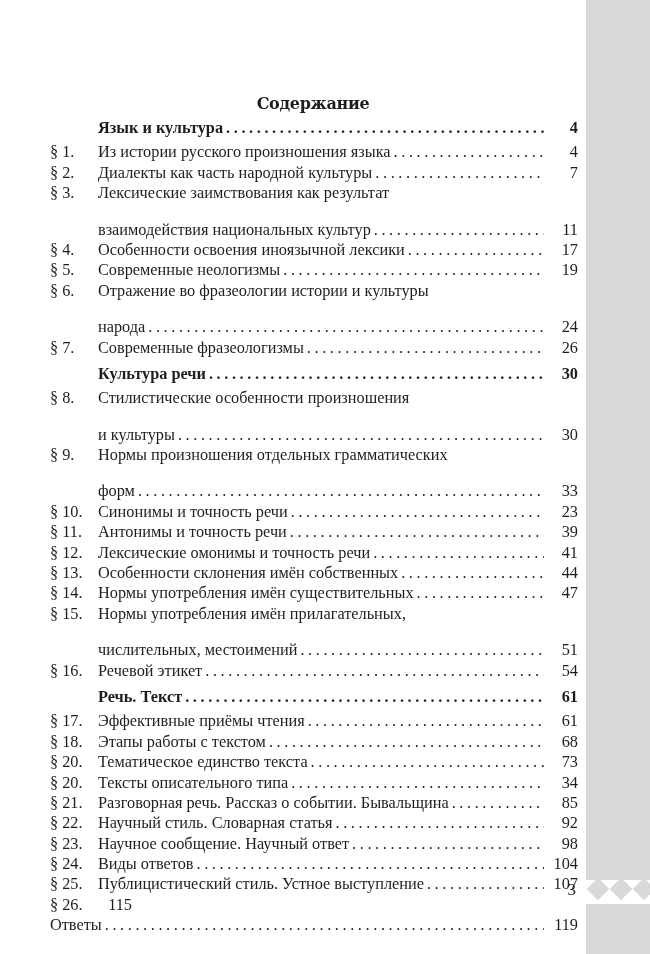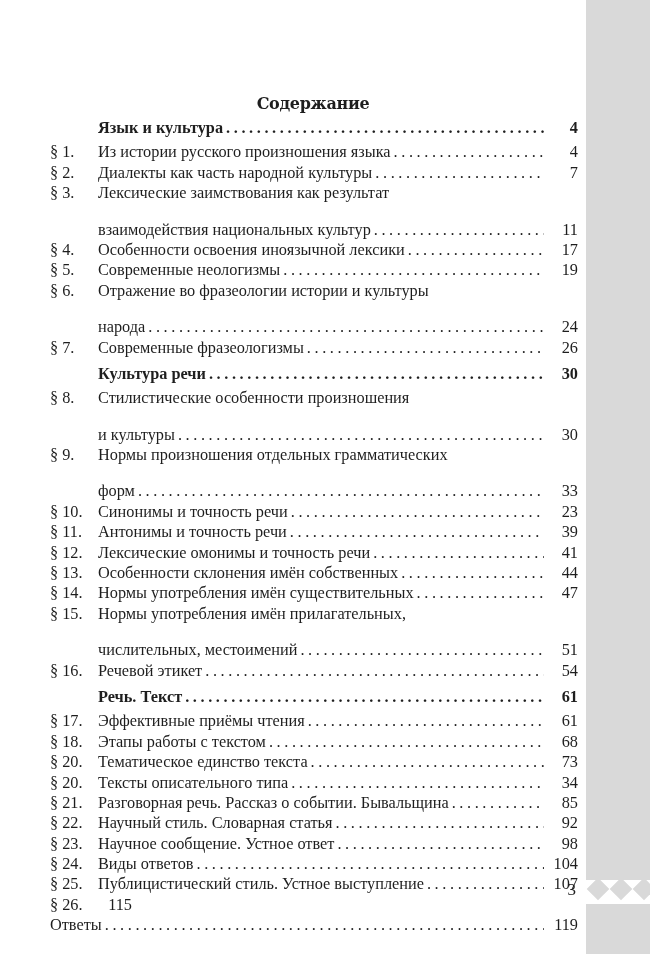--- a/index.html
+++ b/index.html
@@ -357,21 +357,21 @@
       <span class="num">§ 22.</span>
       <span class="title-wrap">
         <span class="title">Научный стиль. Словарная статья</span>
         <span class="leader"></span>
       </span>
       <span class="page">92</span>
     </div>
     <div class="row">
       <span class="num">§ 23.</span>
       <span class="title-wrap">
-        <span class="title">Научное сообщение. Устное ответ</span>
+        <span class="title">Научное сообщение. Научный ответ</span>
         <span class="leader"></span>
       </span>
       <span class="page">98</span>
     </div>
     <div class="row">
       <span class="num">§ 24.</span>
       <span class="title-wrap">
         <span class="title">Виды ответов</span>
         <span class="leader"></span>
       </span>

